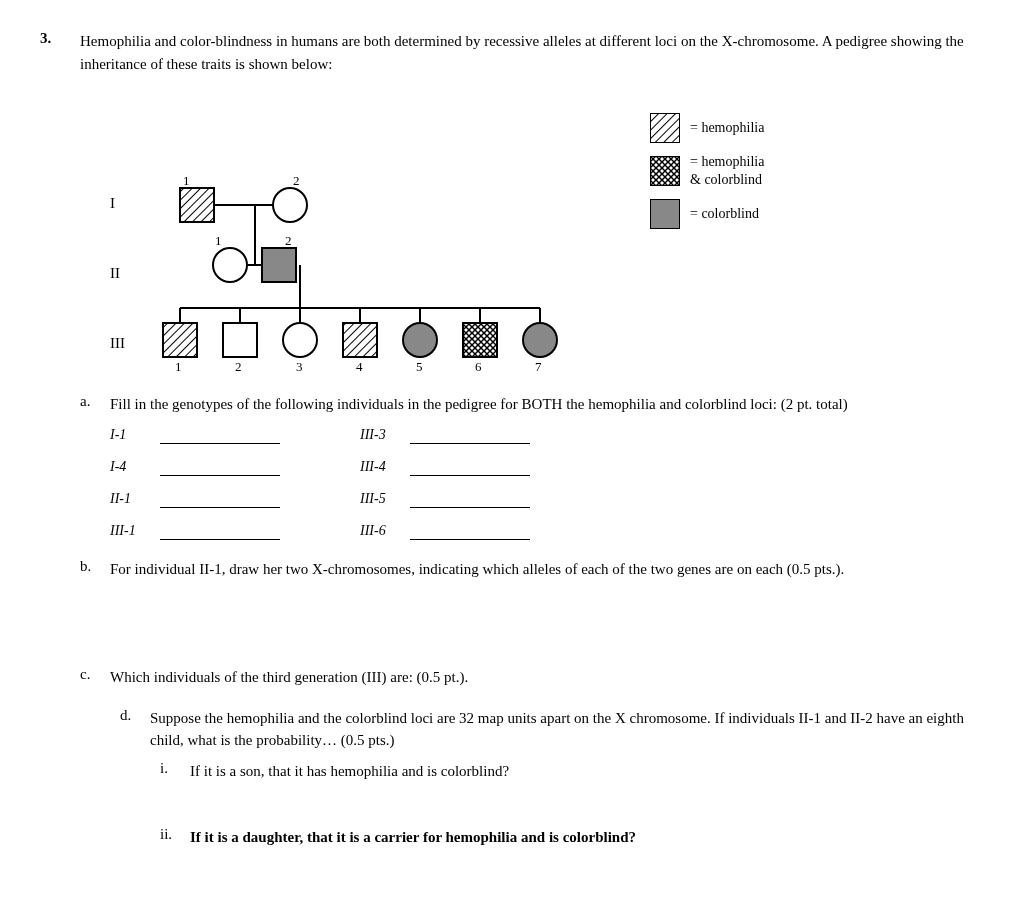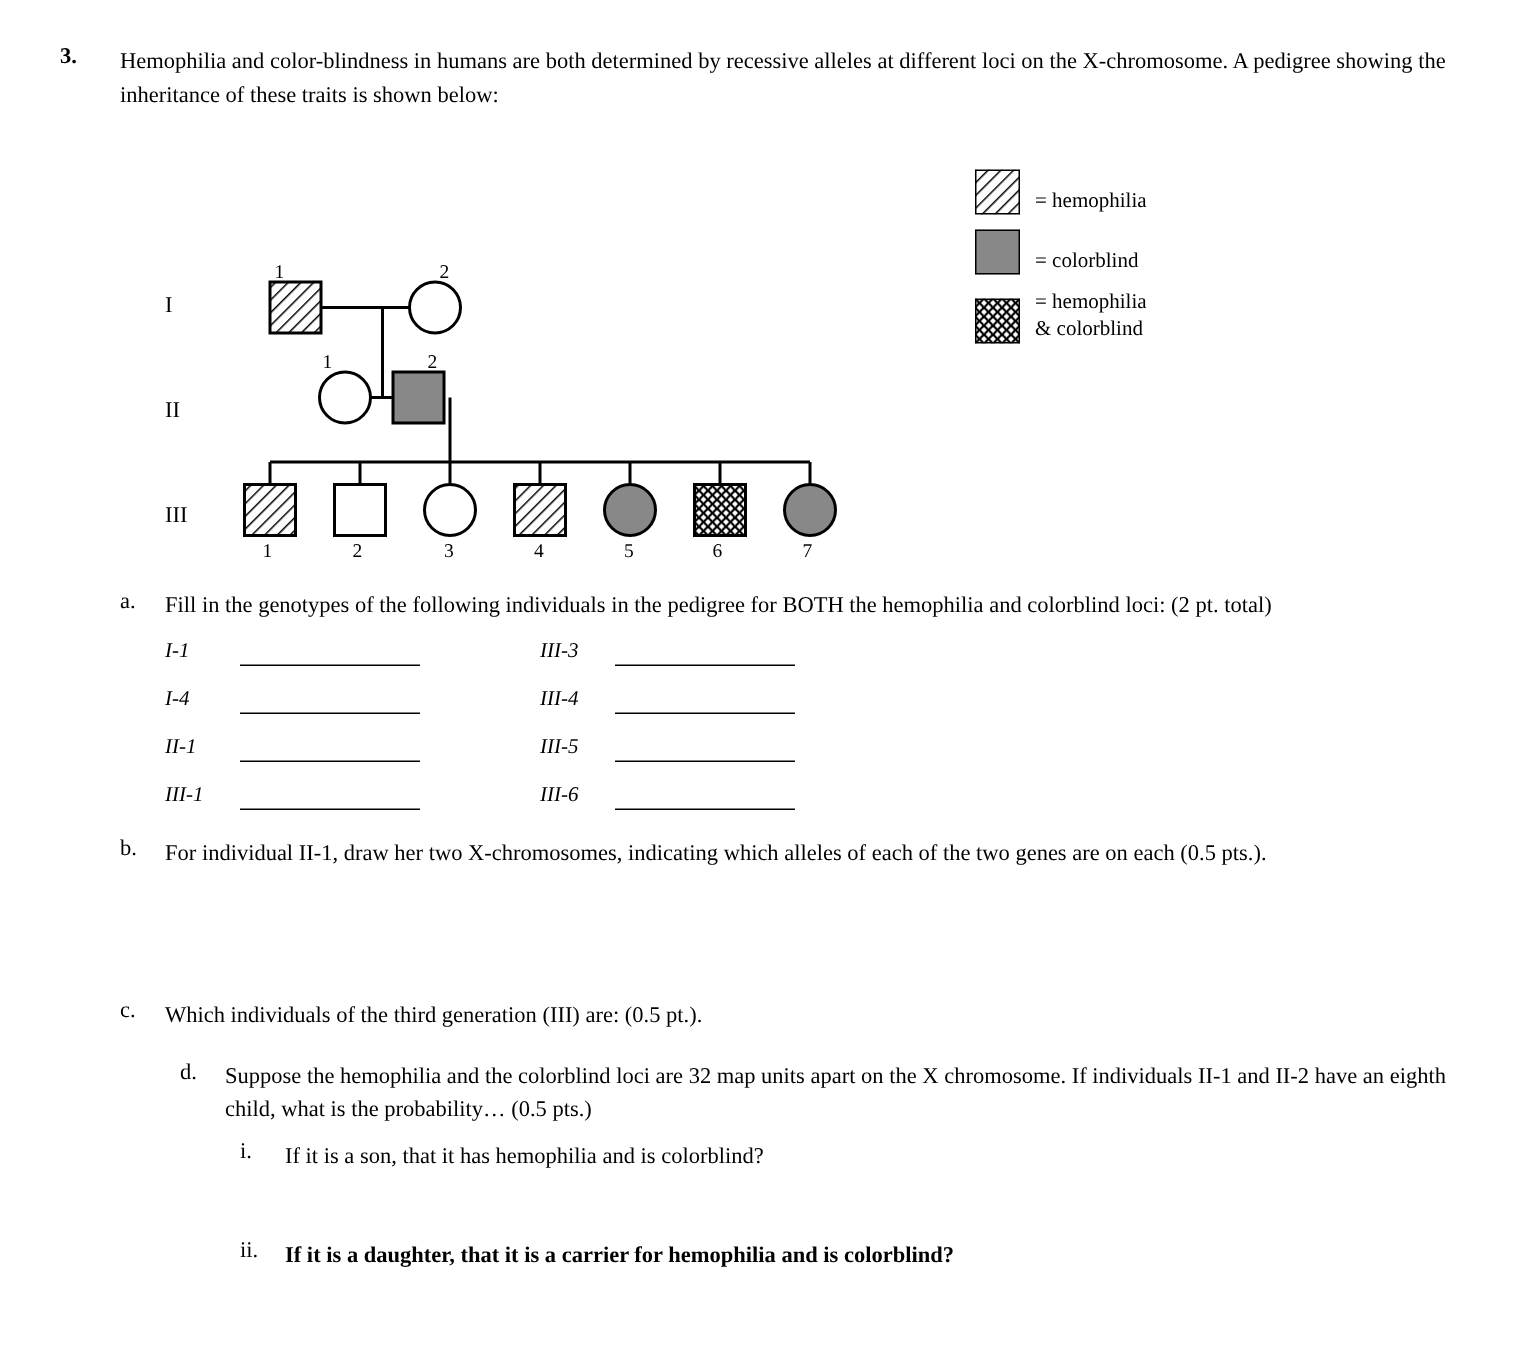--- a/index.html
+++ b/index.html
@@ -30,21 +30,21 @@
     }
     .legend-area {
       margin-left: 60px;
       display: flex;
       flex-direction: column;
       gap: 10px;
       padding-top: 10px;
     }
     .legend-item {
       display: flex;
-      align-items: flex-end;
+      align-items: center;
       gap: 10px;
       font-size: 14px;
     }
     
     .pedigree-svg {
       position: absolute;
       top: 0; left: 0;
     }
 
     
@@ -232,36 +232,36 @@
             <pattern id="hatch2" patternUnits="userSpaceOnUse" width="6" height="6" patternTransform="rotate(45)">
               <line x1="0" y1="0" x2="0" y2="6" stroke="#000" stroke-width="2"></line>
             </pattern>
           </defs>
           <rect width="30" height="30" fill="url(#hatch2)" stroke="#000" stroke-width="2"></rect>
         </svg>
         <span>= hemophilia</span>
       </div>
       <div class="legend-item">
         <svg width="30" height="30">
-          <rect width="30" height="30" fill="#888" stroke="#000" stroke-width="2"></rect>
-        </svg>
-        <span>= colorblind</span>
-      </div>
-      <div class="legend-item">
-        <svg width="30" height="30">
           <defs>
             <pattern id="cross2" patternUnits="userSpaceOnUse" width="6" height="6">
               <line x1="0" y1="0" x2="6" y2="6" stroke="#000" stroke-width="1.5"></line>
               <line x1="6" y1="0" x2="0" y2="6" stroke="#000" stroke-width="1.5"></line>
             </pattern>
           </defs>
           <rect width="30" height="30" fill="url(#cross2)" stroke="#000" stroke-width="2"></rect>
         </svg>
         <span style="max-width:110px; line-height:1.3;">= hemophilia &amp;&nbsp;colorblind</span>
       </div>
+      <div class="legend-item">
+        <svg width="30" height="30">
+          <rect width="30" height="30" fill="#888" stroke="#000" stroke-width="2"></rect>
+        </svg>
+        <span>= colorblind</span>
+      </div>
     </div>
   </div>
 
   <div class="sub-questions">
 
     <div class="sub-q">
       <div class="sub-q-header">
         <span class="sub-label">a.</span>
         <span style="line-height:1.5;">Fill in the genotypes of the following individuals in the pedigree for BOTH the hemophilia and colorblind loci:  (2 pt. total)</span>
       </div>

